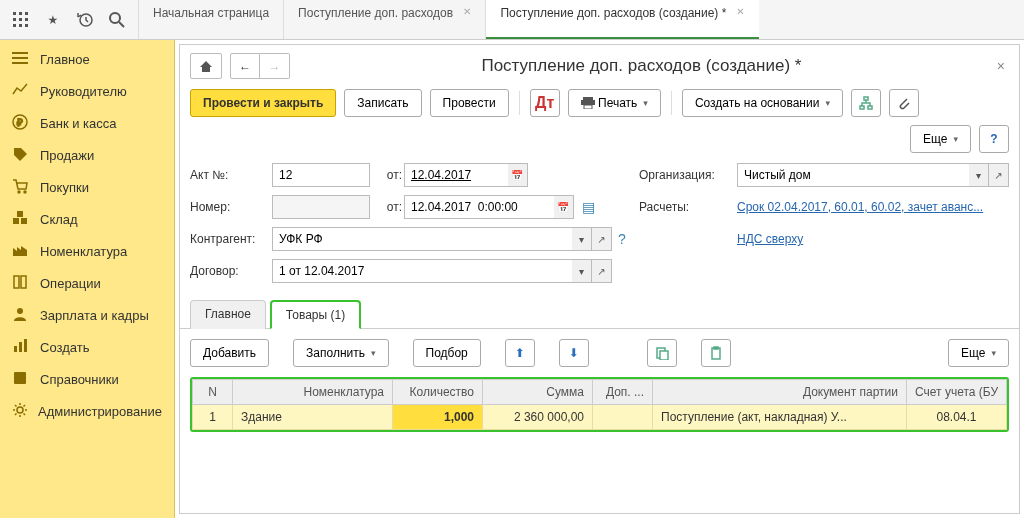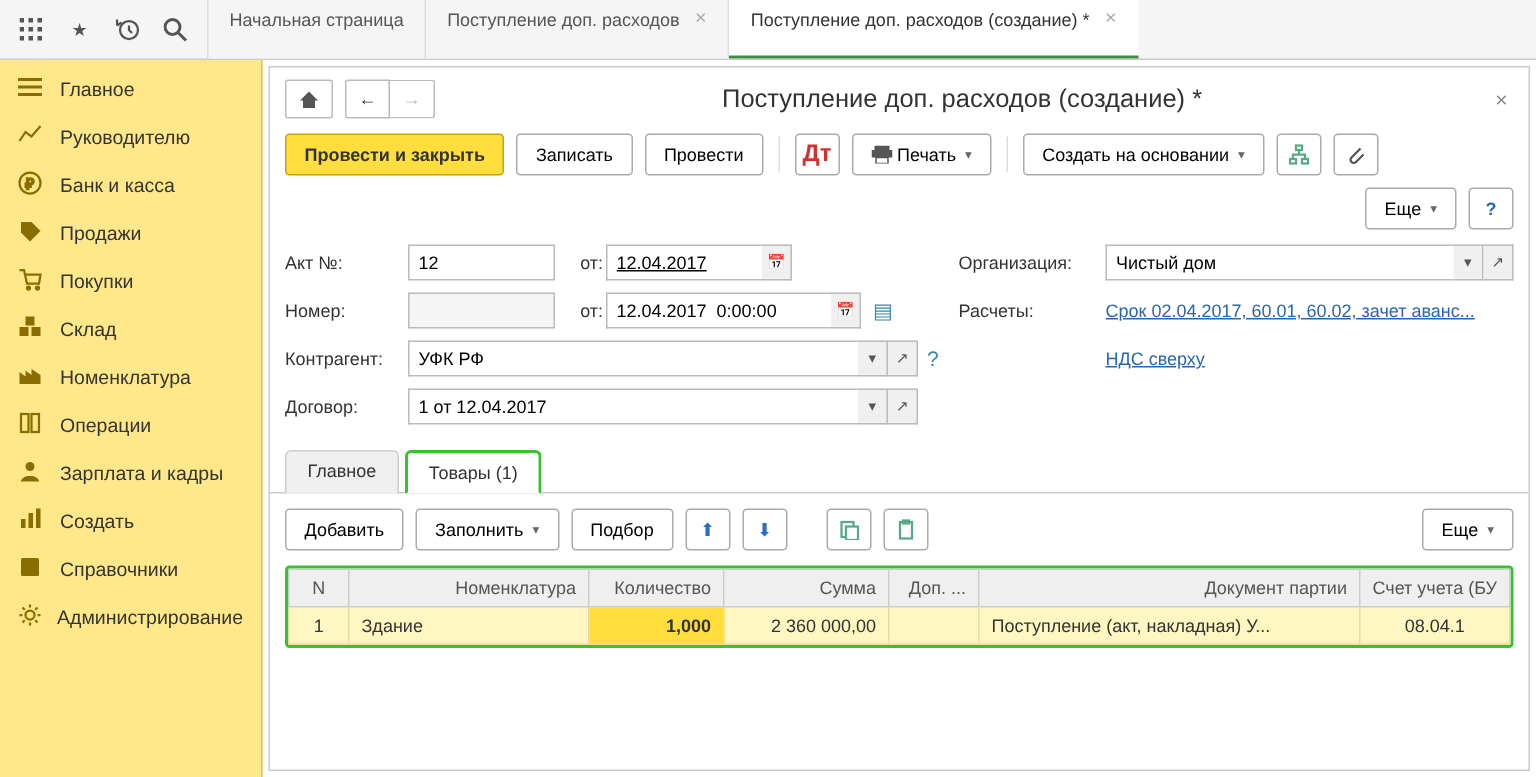--- a/index.html
+++ b/index.html
@@ -56,21 +56,21 @@
   .combo .cb-btn { border:1px solid #bbb; border-left:none; width:20px; height:24px; display:flex;align-items:center;justify-content:center; background:#f0f0f0; cursor:pointer; font-size:10px; color:#555; }
   .link { color: #2767b0; text-decoration: underline; cursor: pointer; }
   .help-ico { color:#3a87ad; cursor:pointer; margin-left:4px; font-size:14px; }
   .right-cell { margin-left: auto; display:flex; align-items:center; gap:8px; width: 370px; }
 
   
   .subtabs { display:flex; padding: 0 10px; border-bottom:1px solid #ccc; }
   .subtab { padding: 6px 14px; border:1px solid #ccc; border-bottom:none; background:#f0f0f0; border-top-left-radius:4px; border-top-right-radius:4px; margin-right:4px; cursor:pointer; position:relative; top:1px; font-size:12px; }
   .subtab.active { background:#fff; border:2px solid #38c22d; border-bottom:1px solid #fff; }
 
-  .subtoolbar { display:flex; align-items:center; gap:8px; padding:10px; }
+  .subtoolbar { display:flex; align-items:center; gap:24px; padding:10px; }
 
   
   .table-wrap { margin: 0 10px 10px; border:2px solid #38c22d; border-radius:3px; overflow:hidden; }
   table { border-collapse: collapse; width: 100%; font-size:12px; }
   th { background:#efefef; border:1px solid #ccc; padding:5px 8px; text-align:right; font-weight:normal; color:#555; }
   td { border:1px solid #e8dca0; padding:5px 8px; }
   tbody tr { background:#fff7c2; }
   td.qty { background:#ffde3d; text-align:right; font-weight:bold; }
   td.num { text-align:center; }
   td.sum { text-align:right; }

